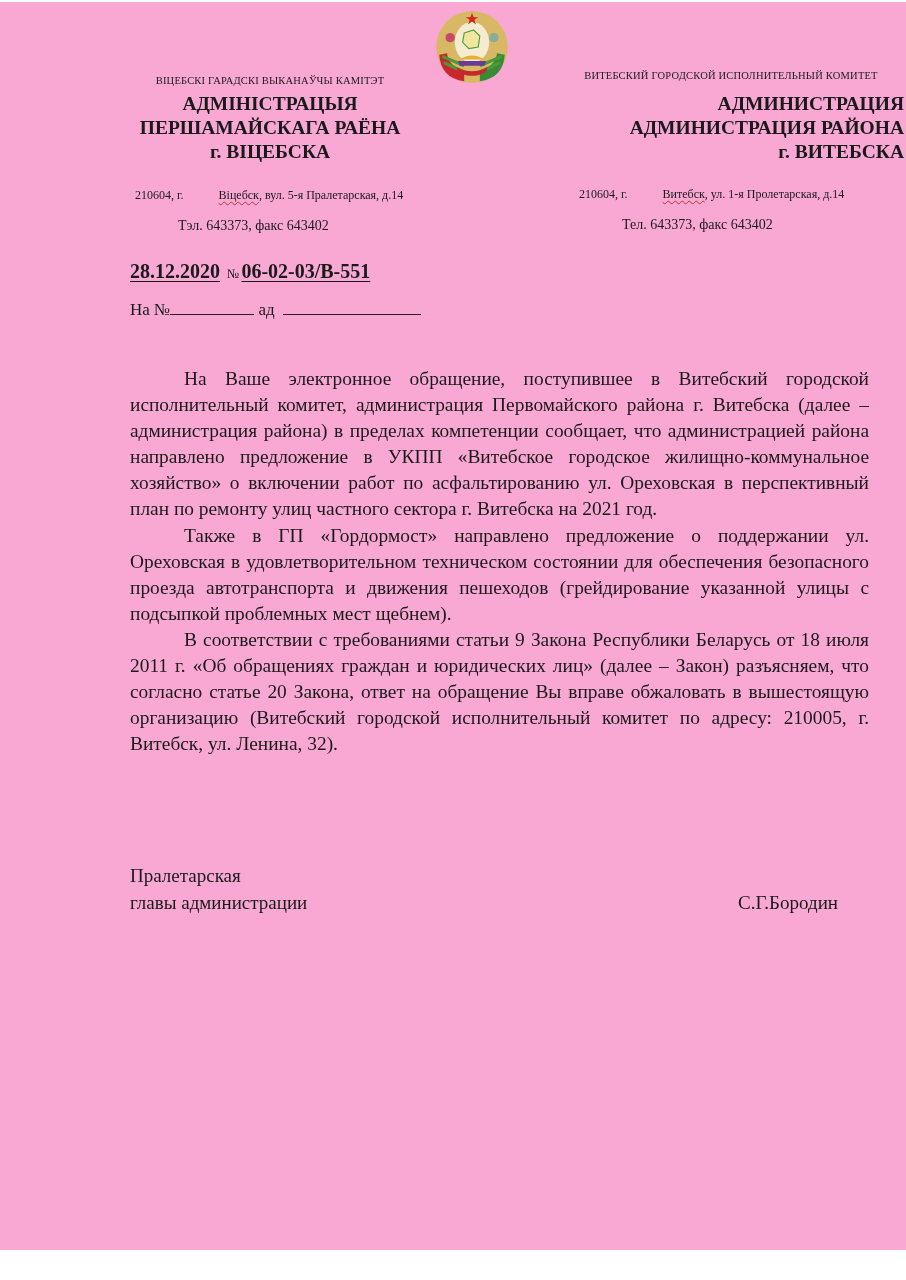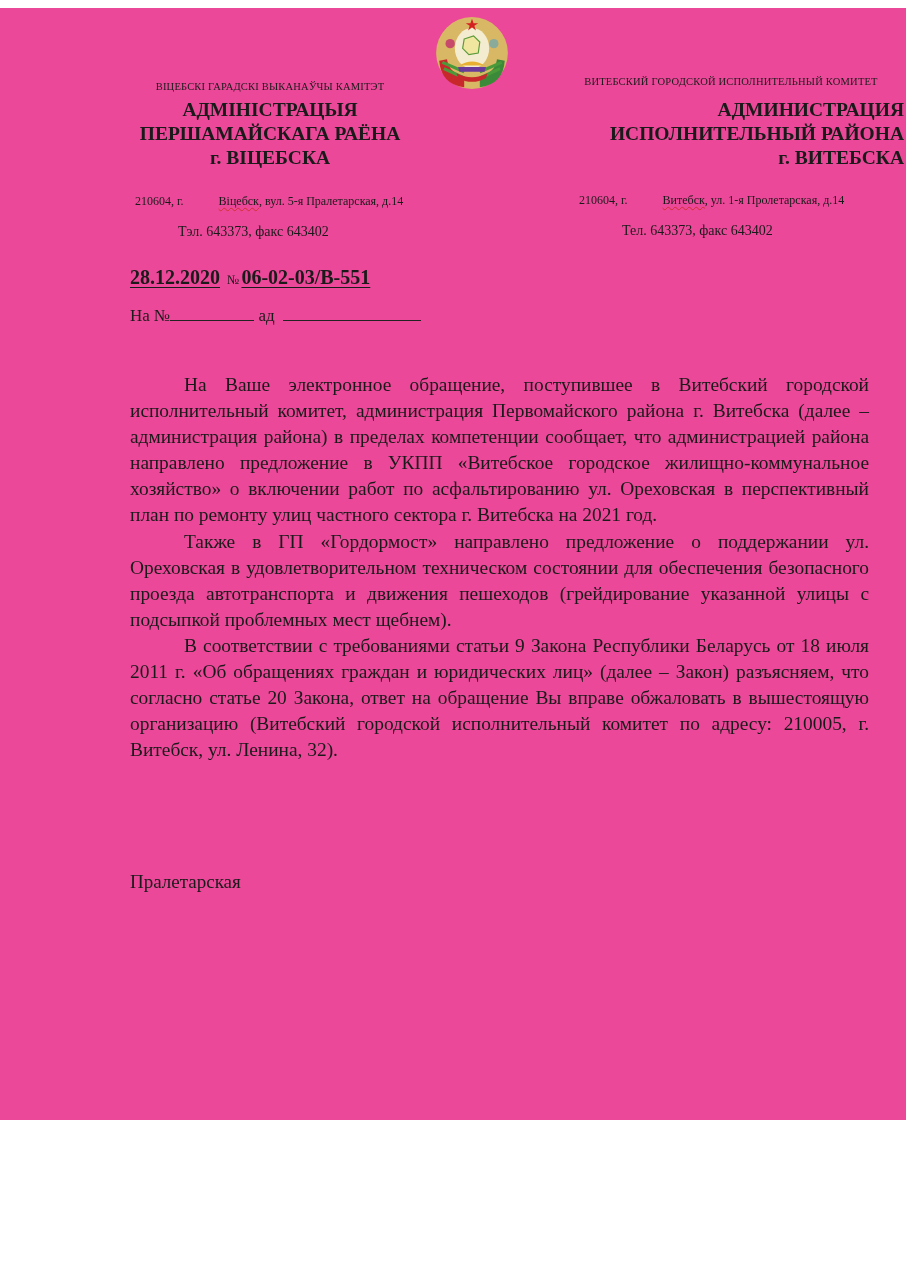--- a/index.html
+++ b/index.html
@@ -1,20 +1,20 @@
 <!DOCTYPE html>
 <html><head>
 <meta charset="utf-8">
 <style>
   html, body { margin: 0; padding: 0; }
   body {
     width: 906px; height: 1280px; background: #ffffff; position: relative; overflow: hidden;
     font-family: "Liberation Serif", "DejaVu Serif", serif; color: #1a1a1a;
   }
-  .page { position: absolute; left: 0; top: 8px; width: 906px; height: 1112px; background: #ec4899; }
+  .page { position: absolute; left: 0; top: 2px; width: 906px; height: 1248px; background: #f9a8d4; }
 
   
   .emblem { position: absolute; left: 433px; top: 6px; width: 78px; height: 78px; }
 
   .hdr { position: absolute; text-align: center; }
   .hdr-left { left: 110px; width: 320px; top: 72px; }
   .hdr-right { left: 558px; width: 346px; top: 67px; }
   .committee { font-size: 10.5px; letter-spacing: 0.2px; line-height: 14px; white-space: nowrap; }
   .org { font-weight: bold; font-size: 19.5px; line-height: 24px; }
   .hdr-left .org-block { margin-top: 4px; }
@@ -67,21 +67,21 @@
       <div class="org">АДМІНІСТРАЦЫЯ</div>
       <div class="org">ПЕРШАМАЙСКАГА РАЁНА</div>
       <div class="org">г. ВІЦЕБСКА</div>
     </div>
   </div>
 
   <div class="hdr hdr-right">
     <div class="committee">ВИТЕБСКИЙ ГОРОДСКОЙ  ИСПОЛНИТЕЛЬНЫЙ КОМИТЕТ</div>
     <div class="org-block">
       <div class="org">АДМИНИСТРАЦИЯ</div>
-      <div class="org">ИСПОЛНИТЕЛЬНЫЙ РАЙОНА</div>
+      <div class="org">АДМИНИСТРАЦИЯ РАЙОНА</div>
       <div class="org">г. ВИТЕБСКА</div>
     </div>
   </div>
 
   <div class="addr addr-left">
     <span>210604, г. </span><span class="spell">Віцебск</span><span>,  вул. 5-я Пралетарская, д.14</span>
   </div>
   <div class="addr addr-right">
     <span>210604, г. </span><span class="spell">Витебск</span><span>,  ул. 1-я Пролетарская, д.14</span>
   </div>
@@ -101,15 +101,19 @@
   </div>
 
   <div class="body">
     <p class="last-left">На Ваше электронное обращение, поступившее в Витебский городской исполнительный комитет, администрация Первомайского района г. Витебска (далее – администрация района) в пределах компетенции сообщает, что администрацией района направлено предложение в УКПП «Витебское городское жилищно-коммунальное хозяйство» о включении работ по асфальтированию ул. Ореховская в перспективный план по ремонту улиц частного сектора г. Витебска  на 2021 год.</p>
     <p class="last-left">Также в ГП «Гордормост» направлено предложение о поддержании ул. Ореховская в удовлетворительном техническом состоянии для обеспечения безопасного проезда автотранспорта и движения пешеходов (грейдирование указанной улицы с подсыпкой проблемных мест щебнем).</p>
     <p class="last-left">В соответствии с требованиями статьи 9 Закона Республики Беларусь от 18 июля 2011 г. «Об обращениях граждан и юридических лиц» (далее – Закон) разъясняем, что согласно статье 20 Закона, ответ на обращение Вы вправе обжаловать в вышестоящую организацию (Витебский городской исполнительный комитет по адресу: 210005, г. Витебск, ул. Ленина, 32).</p>
   </div>
 
   <div class="sig">
     <div>Пралетарская</div>
+    <div class="row">
+      <span>главы администрации</span>
+      <span>С.Г.Бородин</span>
+    </div>
   </div>
 
 </div>
 
 </body></html>

